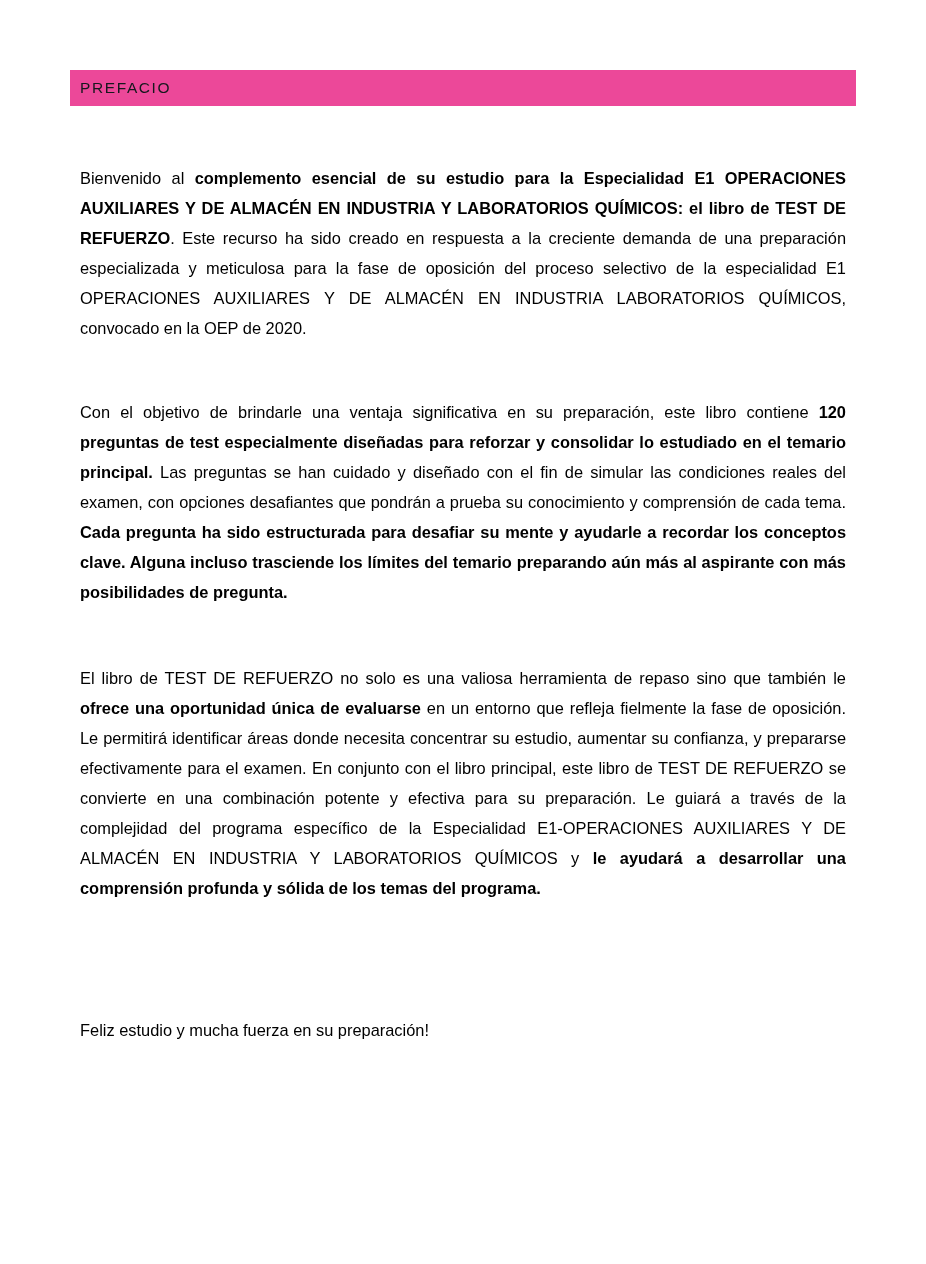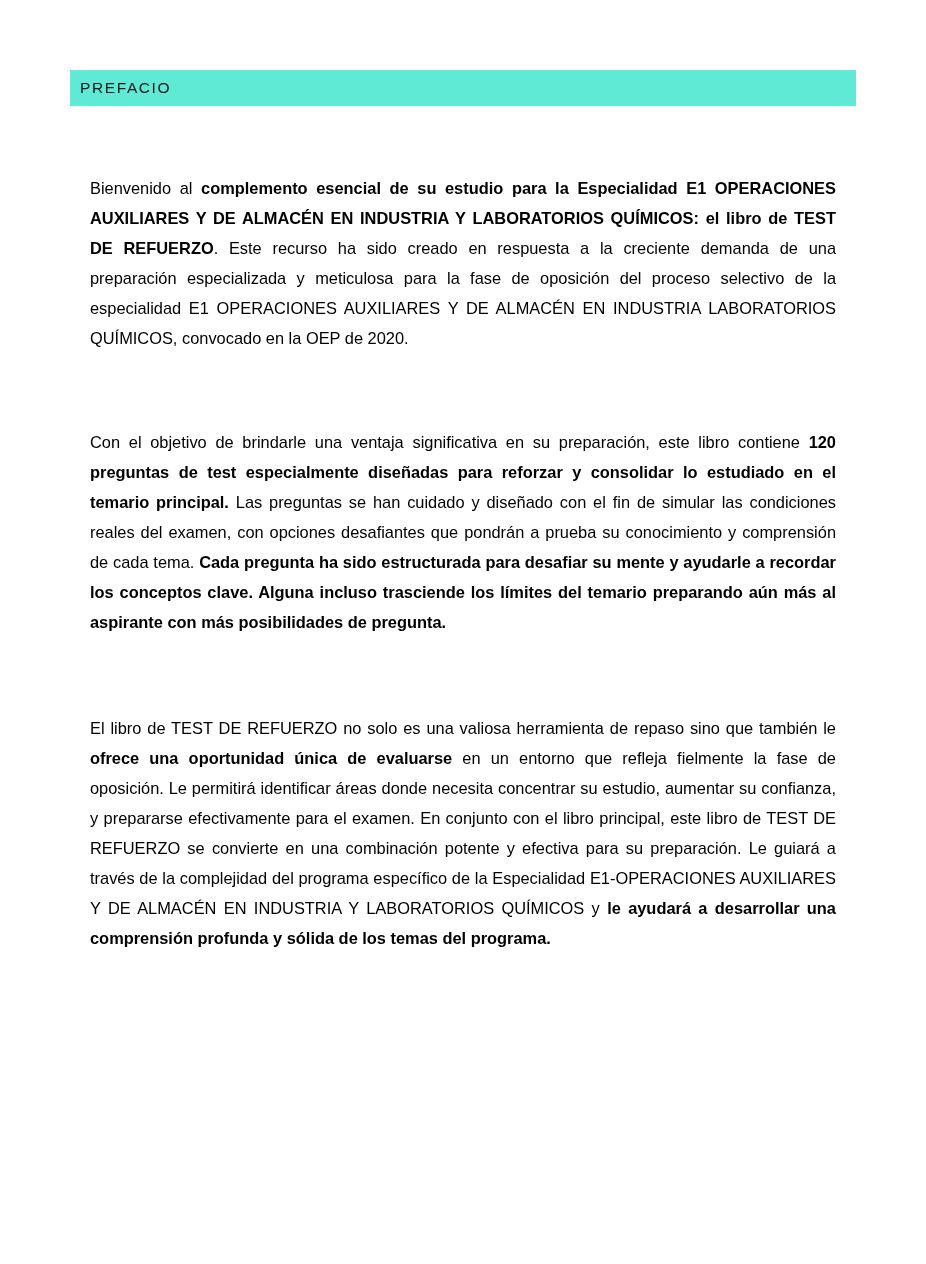--- a/index.html
+++ b/index.html
@@ -22,21 +22,21 @@
     background: #ffffff;
   }
 
   
   .section-band {
     position: absolute;
     left: 70px;
     top: 70px;
     width: 786px;
     height: 36px;
-    background: #5eead4;
+    background: #ec4899;
     display: flex;
     align-items: center;
   }
   .section-band-title {
     padding-left: 10px;
     font-family: "Liberation Sans", sans-serif;
     font-size: 15.5px;
     font-weight: 400;
     letter-spacing: 1.6px;
     color: #16181d;
@@ -51,21 +51,21 @@
     width: 766px;
   }
 
   .para {
     font-family: "Liberation Sans", sans-serif;
     font-size: 16.4px;
     line-height: 30px;
     text-align: justify;
     text-justify: inter-word;
     color: #000000;
-    margin: 10px;
+    margin: 0;
     hyphens: none;
   }
 
   .para b, .para strong {
     font-weight: 700;
   }
 
   
   .gap-1 { height: 54px; }
   .gap-2 { height: 56px; }
@@ -96,16 +96,17 @@
 
     <div class="gap-2"></div>
 
     <p class="para"><span>El libro de TEST DE REFUERZO no solo es una valiosa herramienta de repaso sino que también le </span><b>ofrece una oportunidad única de evaluarse</b><span> en un entorno que refleja fielmente la fase de oposición. Le permitirá identificar áreas donde necesita concentrar su estudio, aumentar su confianza, y prepararse efectivamente para el examen. En conjunto con el libro principal, este libro de TEST DE REFUERZO se convierte en una combinación potente y efectiva para su preparación. Le guiará a través de la complejidad del programa específico de la Especialidad E1-OPERACIONES AUXILIARES Y DE ALMACÉN EN INDUSTRIA Y LABORATORIOS QUÍMICOS y </span><b>le ayudará a desarrollar una comprensión profunda y sólida de los temas del programa.</b></p>
 
     <div class="gap-3"></div>
 
 
     <div class="gap-4"></div>
 
+    <p class="para single-line"><span>Feliz estudio y mucha fuerza en su preparación!</span></p>
 
   </div>
 
 </div>
 
 </body></html>

